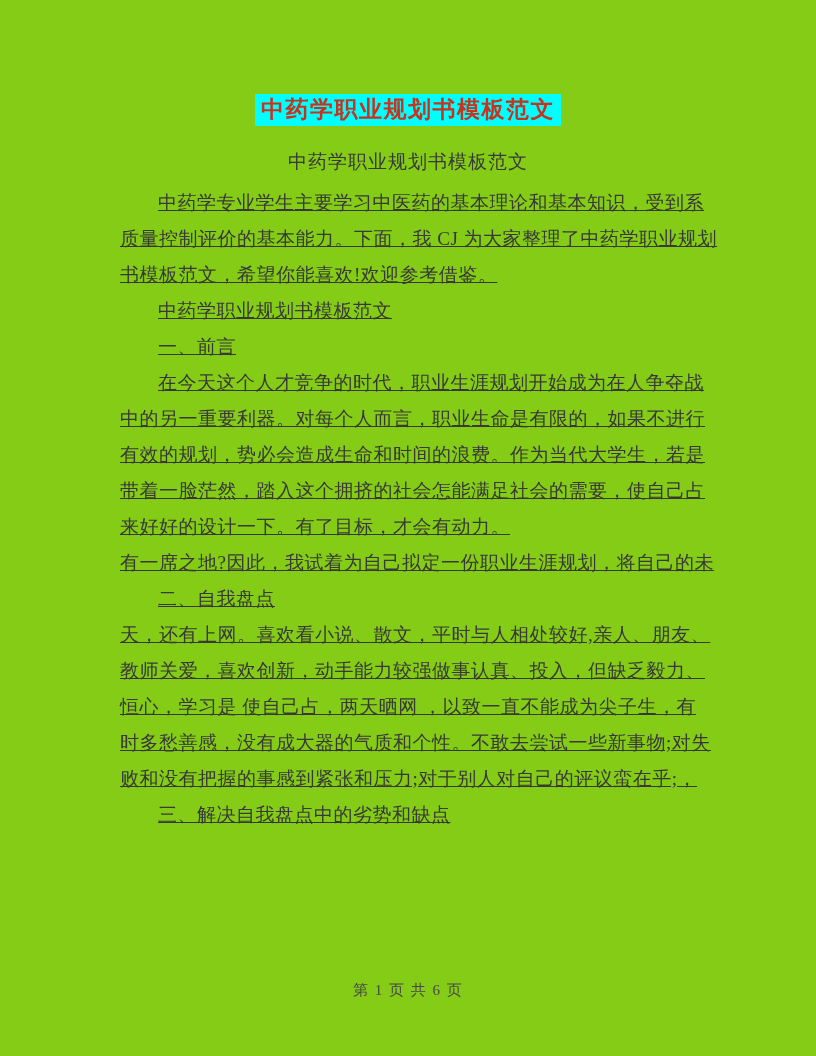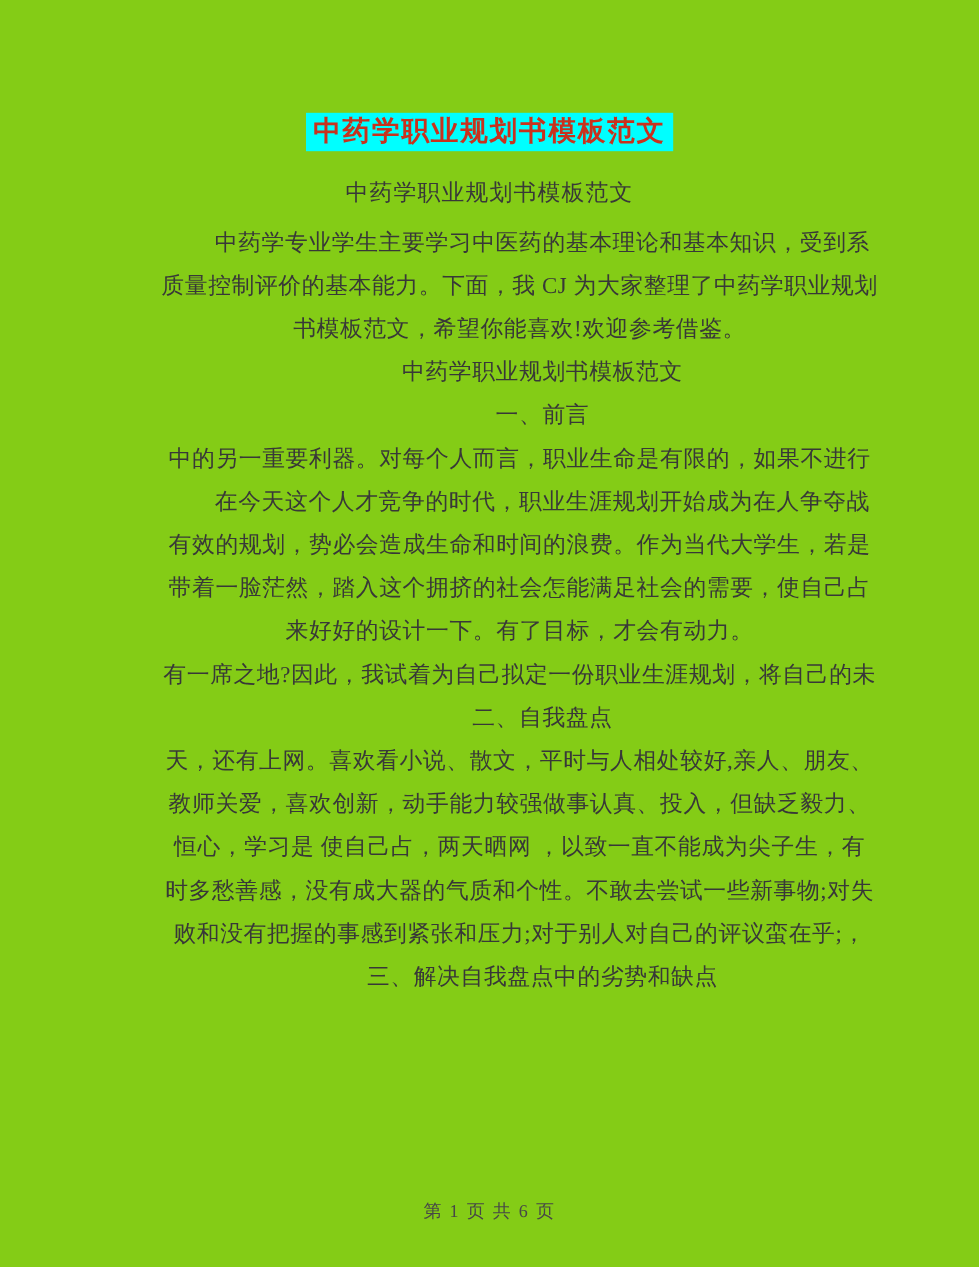--- a/index.html
+++ b/index.html
@@ -41,30 +41,31 @@
   }
   .body-text {
     margin: 13px 70px 0 120px;
     font-size: 19px;
     letter-spacing: 0.5px;
   }
   .line {
     height: 36px;
     line-height: 36px;
     white-space: nowrap;
-    text-align: center;
+    text-align: left;
+    text-decoration: underline;
   }
   .indent {
     padding-left: 38px;
   }
   .footer {
     position: absolute;
     left: 0;
     right: 0;
-    bottom: 37px;
+    bottom: 56px;
     text-align: center;
     font-size: 15px;
     letter-spacing: 1.5px;
     color: #474747;
   }
 </style>
 </head>
 <body>
 
 <div class="page" style="background: #84cc16;">
@@ -74,22 +75,22 @@
   </div>
 
   <div class="subtitle">中药学职业规划书模板范文</div>
 
   <div class="body-text" style="color: rgb(56, 56, 56);">
     <div class="line indent">中药学专业学生主要学习中医药的基本理论和基本知识，受到系</div>
     <div class="line">质量控制评价的基本能力。下面，我 CJ 为大家整理了中药学职业规划</div>
     <div class="line">书模板范文，希望你能喜欢!欢迎参考借鉴。</div>
     <div class="line indent">中药学职业规划书模板范文</div>
     <div class="line indent">一、前言</div>
+    <div class="line indent">在今天这个人才竞争的时代，职业生涯规划开始成为在人争夺战</div>
     <div class="line">中的另一重要利器。对每个人而言，职业生命是有限的，如果不进行</div>
-    <div class="line indent">在今天这个人才竞争的时代，职业生涯规划开始成为在人争夺战</div>
     <div class="line">有效的规划，势必会造成生命和时间的浪费。作为当代大学生，若是</div>
     <div class="line">带着一脸茫然，踏入这个拥挤的社会怎能满足社会的需要，使自己占</div>
     <div class="line">来好好的设计一下。有了目标，才会有动力。</div>
     <div class="line">有一席之地?因此，我试着为自己拟定一份职业生涯规划，将自己的未</div>
     <div class="line indent">二、自我盘点</div>
     <div class="line">天，还有上网。喜欢看小说、散文，平时与人相处较好,亲人、朋友、</div>
     <div class="line">教师关爱，喜欢创新，动手能力较强做事认真、投入，但缺乏毅力、</div>
     <div class="line">恒心，学习是 使自己占，两天晒网 ，以致一直不能成为尖子生，有</div>
     <div class="line">时多愁善感，没有成大器的气质和个性。不敢去尝试一些新事物;对失</div>
     <div class="line">败和没有把握的事感到紧张和压力;对于别人对自己的评议蛮在乎;，</div>

